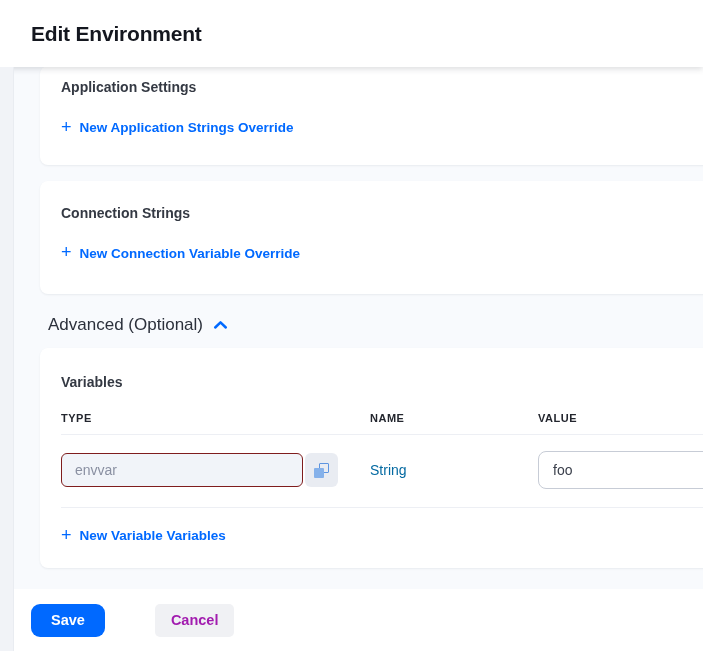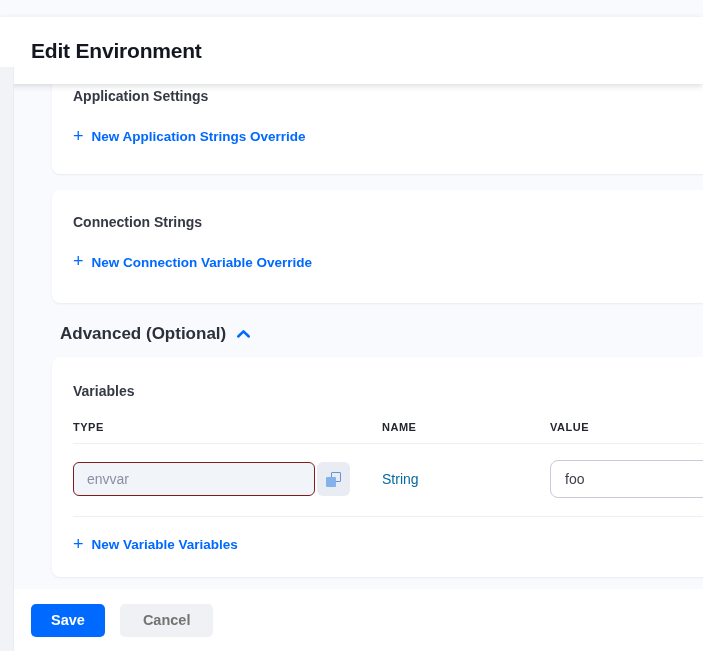--- a/index.html
+++ b/index.html
@@ -4,49 +4,49 @@
 <style>
   html,body{margin:0;padding:0;}
   body{
     width:703px;height:651px;position:relative;overflow:hidden;
     background:#f8fafd;
     font-family:"Liberation Sans",sans-serif;
     -webkit-font-smoothing:antialiased;
   }
   
   .header{
-    position:absolute;top:17px;left:0;width:703px;height:67px;background:#ffffff;
+    position:absolute;top:0;left:0;width:703px;height:67px;background:#ffffff;
     box-shadow:0 2px 6px rgba(60,66,80,.18);
     display:flex;align-items:center;padding-left:31px;box-sizing:border-box;z-index:5;
   }
   .page-title{font-size:21px;font-weight:700;color:#14171f;margin:0;letter-spacing:-.2px;}
   
   .left-strip{
     position:absolute;left:0;top:67px;width:13px;height:584px;
     background:#f1f3f7;border-right:1px solid #e9ecf1;z-index:6;
   }
   
-  .content{position:absolute;top:69px;left:0;width:675px;padding-left:12px;}
+  .content{position:absolute;top:60px;left:0;width:675px;}
   .card{
     background:#ffffff;border-radius:8px;
     box-shadow:0 1px 2px rgba(50,60,80,.08);
     margin-left:40px;width:720px;box-sizing:border-box;
   }
   .card-app{margin-top:6px;padding:13px 21px 27px;}
   .card-conn{margin-top:16px;padding:24px 21px 31px;}
   .card-vars{padding:26px 21px 22px;}
   .section-title{font-size:14px;font-weight:700;color:#343943;}
   .add-link{
     display:inline-flex;align-items:center;color:#0069ff;font-weight:700;
     font-size:13.5px;margin-top:25px;cursor:pointer;text-decoration:none;
   }
   .plus{font-size:18px;font-weight:500;margin-right:8px;line-height:14px;position:relative;top:-1px;}
   
   .advanced-row{margin:21px 0 13px 48px;display:flex;align-items:center;cursor:pointer;}
-  .advanced-title{font-size:17px;font-weight:700;color:#2b303b;}
+  .advanced-title{font-size:17px;font-weight:400;color:#2b303b;}
   .chev{margin-left:10px;display:inline-flex;}
   
   .table-head{
     display:grid;grid-template-columns:309px 168px 1fr;
     margin-top:22px;padding-bottom:10px;border-bottom:1px solid #edeff4;
   }
   .col-label{font-size:11px;font-weight:700;color:#23262e;letter-spacing:.5px;}
   .table-row{
     display:grid;grid-template-columns:309px 168px 1fr;align-items:center;
     padding:16px 0 18px;border-bottom:1px solid #edeff4;
@@ -79,22 +79,22 @@
   .vars-link{margin-top:20px;}
   
   .footer{
     position:absolute;left:0;top:589px;width:703px;height:62px;background:#ffffff;
     display:flex;align-items:center;padding-left:31px;box-sizing:border-box;gap:15px;z-index:4;
   }
   .btn{
     height:33px;border:none;border-radius:5px;font-weight:700;font-size:14.5px;
     font-family:"Liberation Sans",sans-serif;cursor:pointer;
   }
-  .btn-save{padding:0 20px;background:#0069ff;color:#ffffff;}
-  .btn-cancel{padding:0 23px;background:#f0f1f4;color:#737373;}
+  .btn-save{padding:0 20px;background:#0069ff;color:#ffffff;border-radius:9px;}
+  .btn-cancel{padding:0 16px;background:#f0f1f4;color:#a21caf;margin-left:35px;}
 </style>
 </head>
 <body>
 
 <div class="header">
   <h1 class="page-title">Edit Environment</h1>
 </div>
 
 <div class="left-strip"></div>
 

